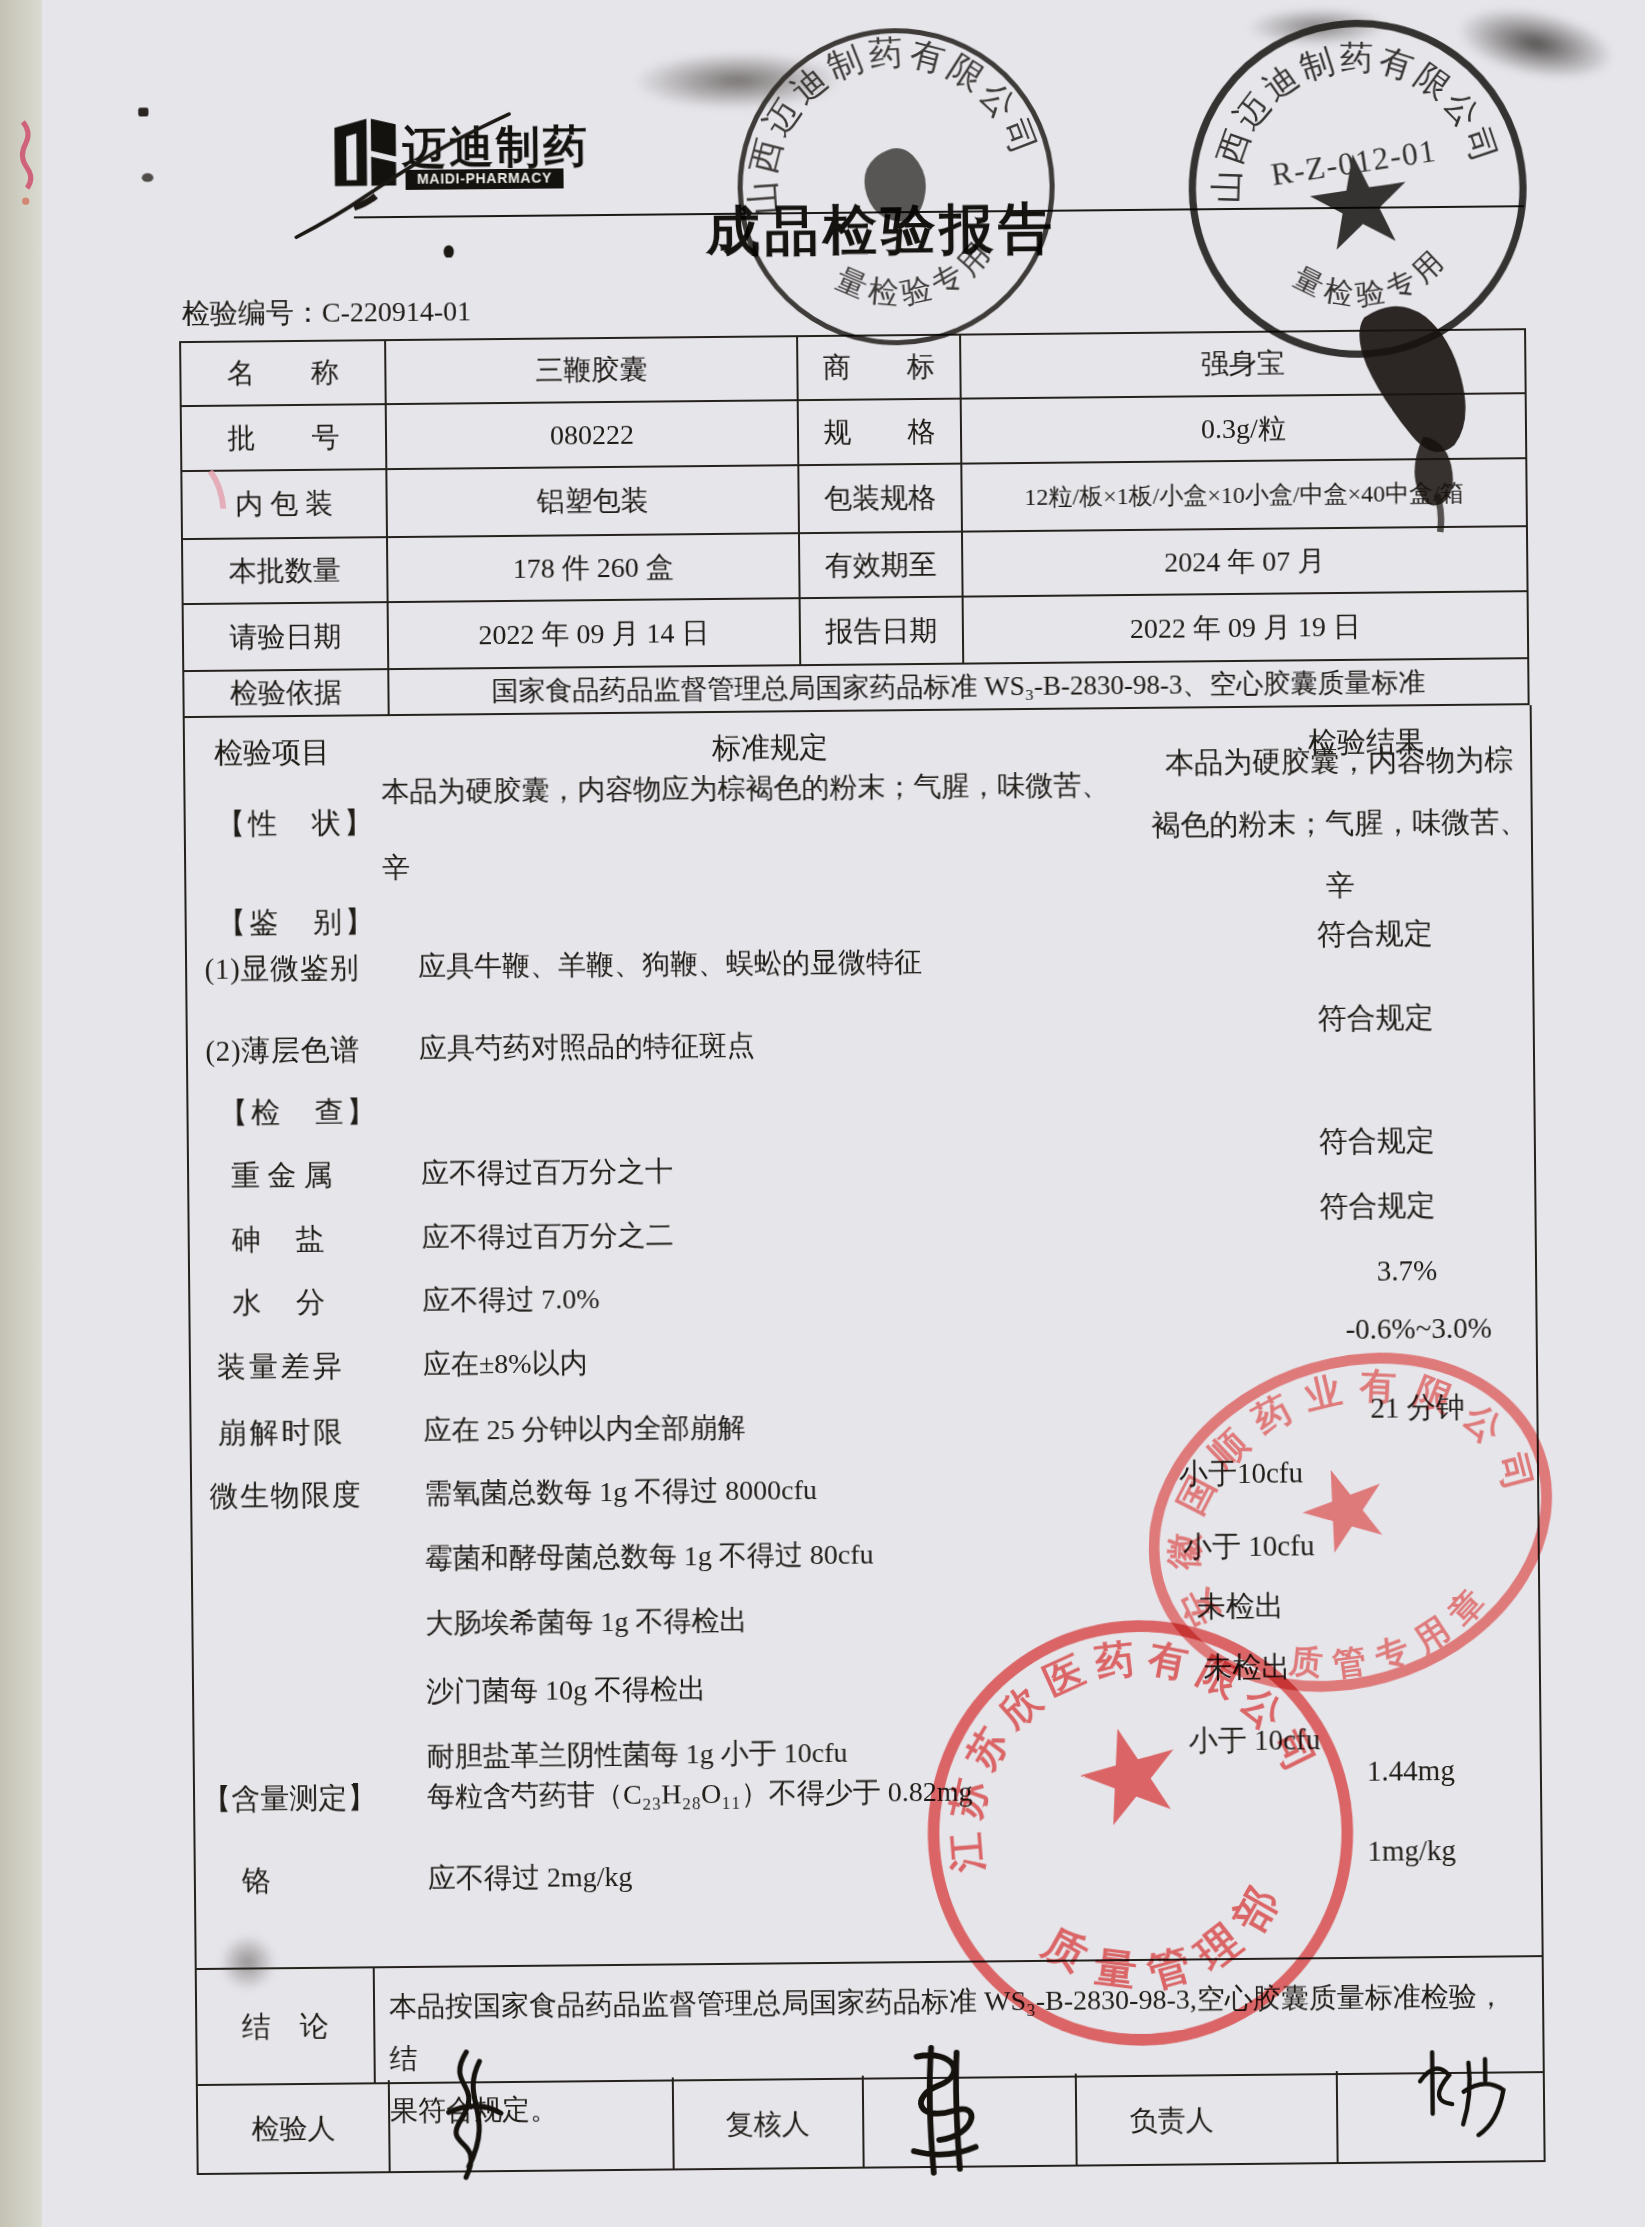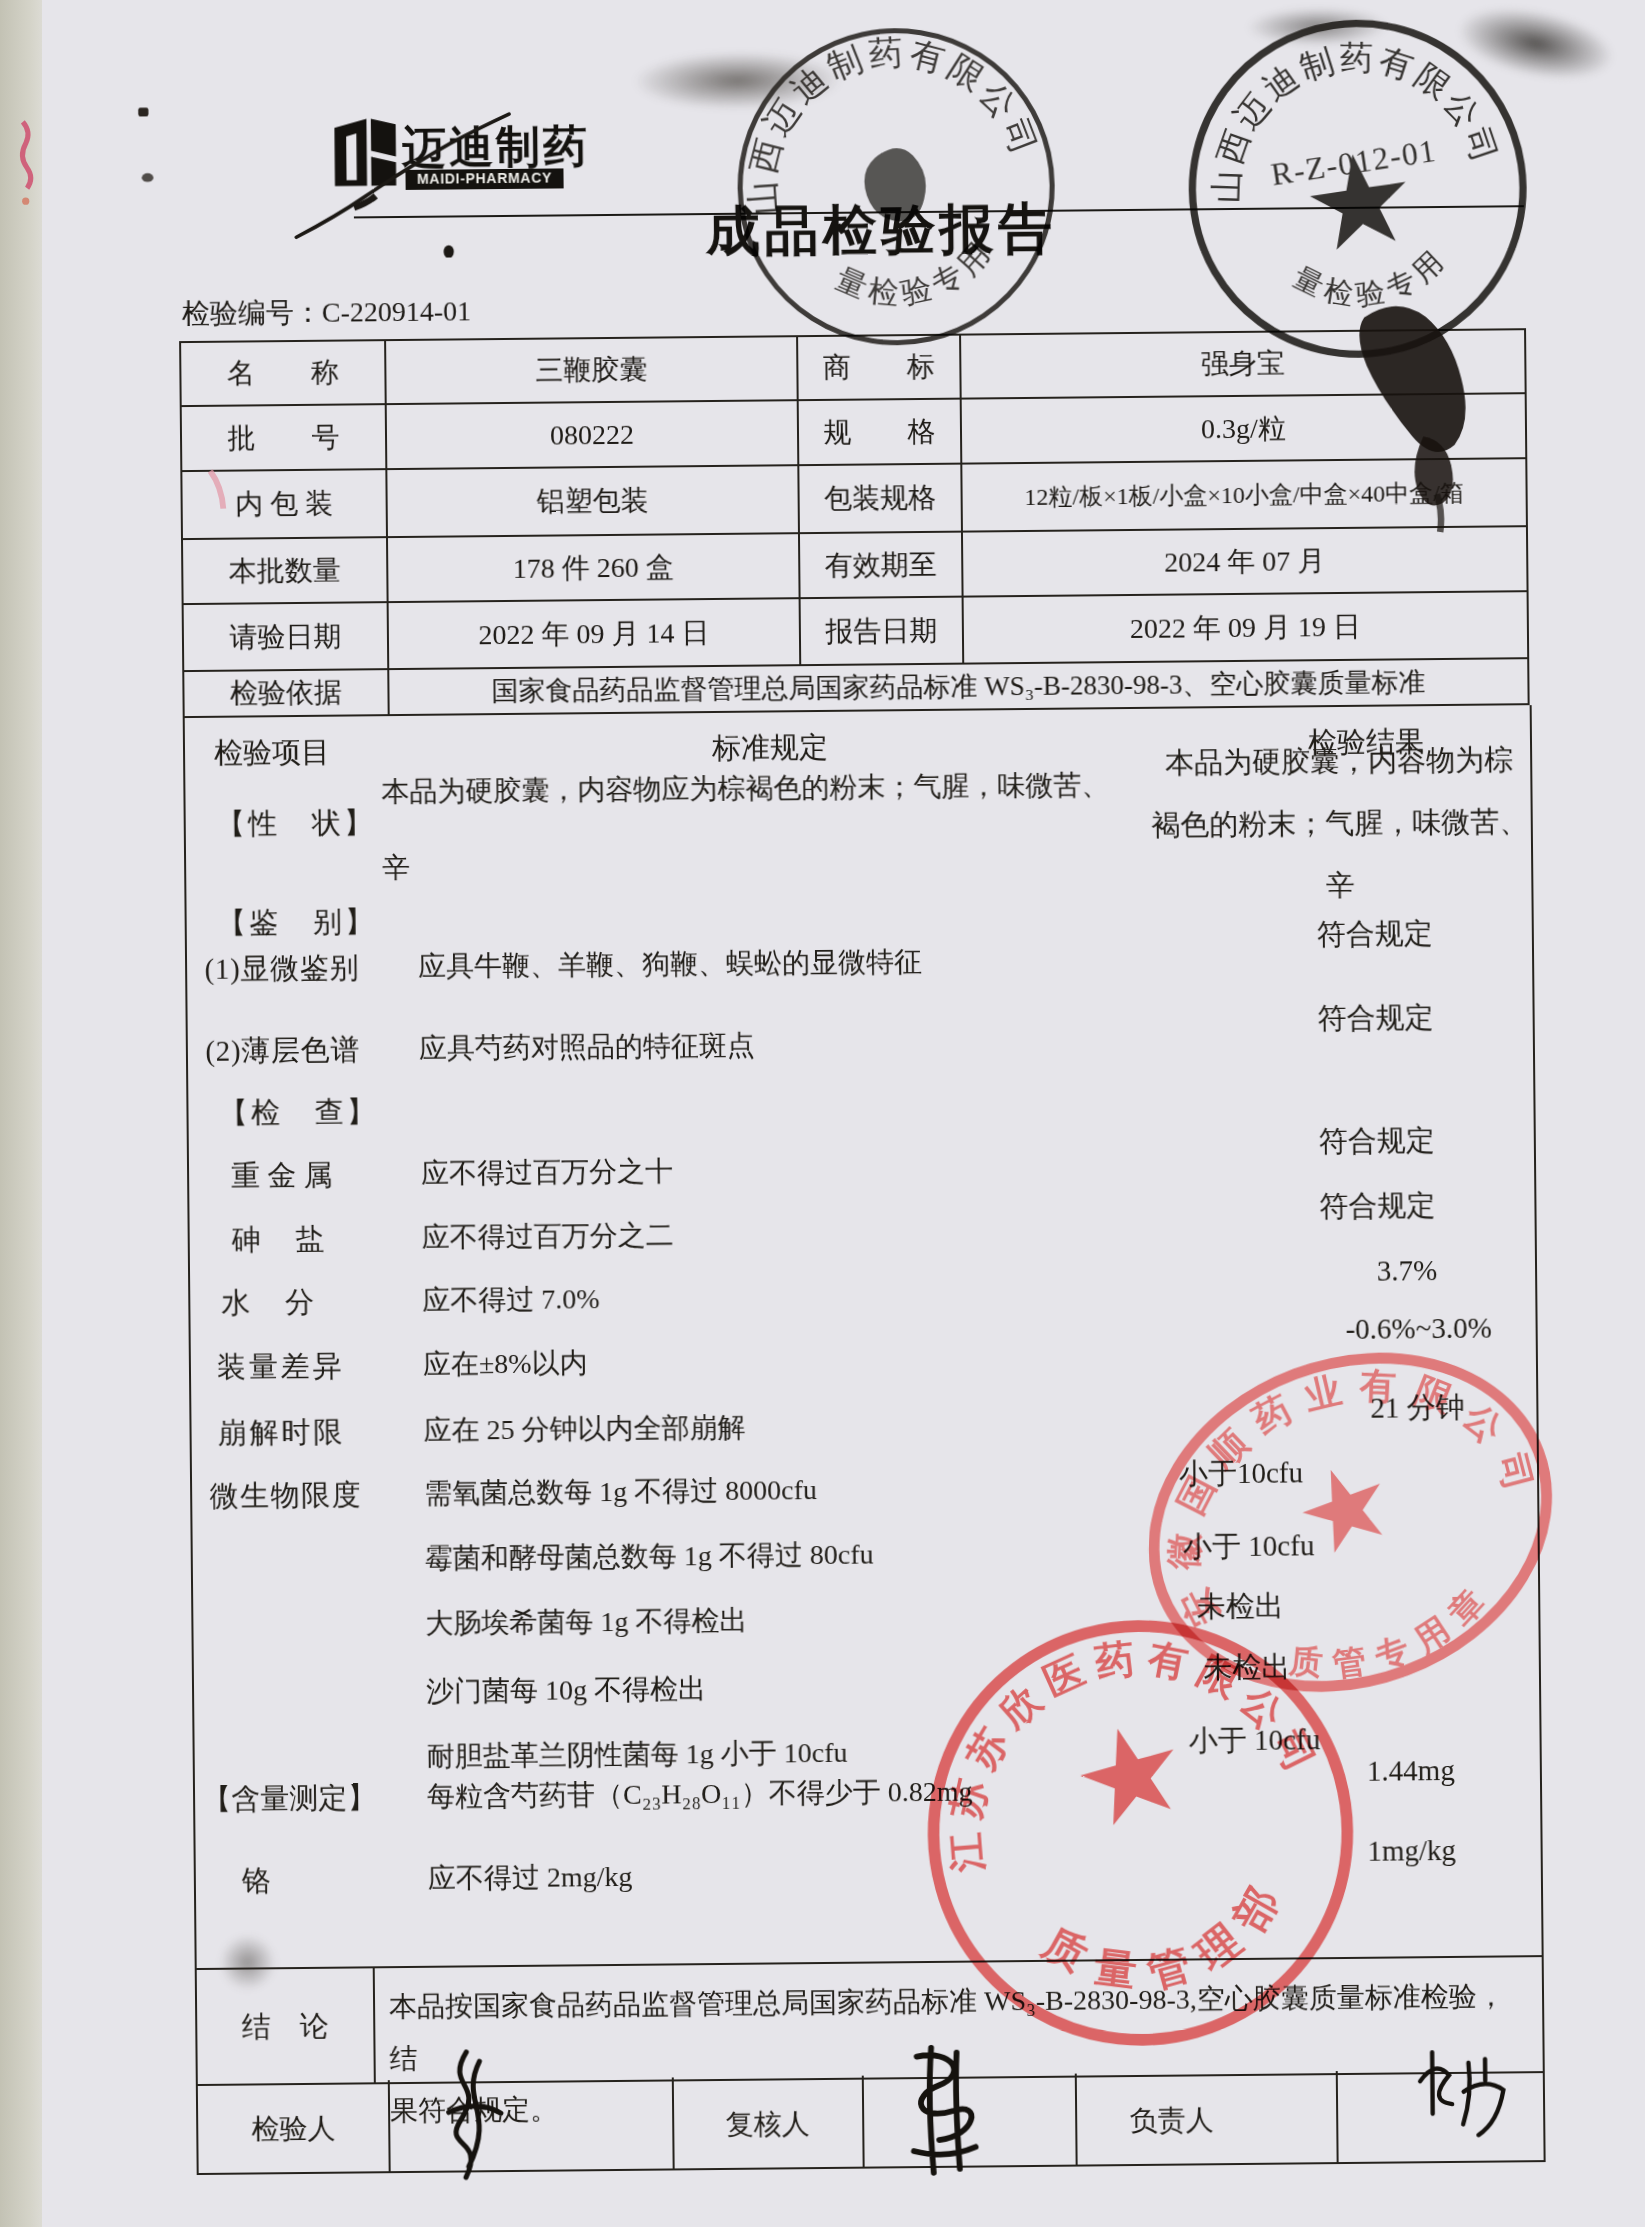--- a/index.html
+++ b/index.html
@@ -143,21 +143,21 @@
       <div class="ritem" style="left:30.5px;top:376px;">【检　查】</div>
 
       <div class="ritem" style="left:42px;top:439px;letter-spacing:7.3px;">重金属</div>
       <div class="rstd" style="top:439px;">应不得过百万分之十</div>
       <div class="rres" style="left:1014px;top:415px;">符合规定</div>
 
       <div class="ritem" style="left:42px;top:503px;">砷　盐</div>
       <div class="rstd" style="top:503px;">应不得过百万分之二</div>
       <div class="rres" style="left:1014px;top:480px;">符合规定</div>
 
-      <div class="ritem" style="left:31px;top:566px;text-align:center;">水　分</div>
+      <div class="ritem" style="left:42px;top:566px;text-align:center;">水　分</div>
       <div class="rstd" style="top:566px;">应不得过 7.0%</div>
       <div class="rres" style="left:1043px;top:548px;">3.7%</div>
 
       <div class="ritem" style="left:26px;top:630px;">装量差异</div>
       <div class="rstd" style="top:630px;">应在±8%以内</div>
       <div class="rres" style="left:1054px;top:606px;">-0.6%~3.0%</div>
 
       <div class="ritem" style="left:26px;top:696px;">崩解时限</div>
       <div class="rstd" style="top:696px;">应在 25 分钟以内全部崩解</div>
       <div class="rres" style="left:1052px;top:682px;">21 分钟</div>

